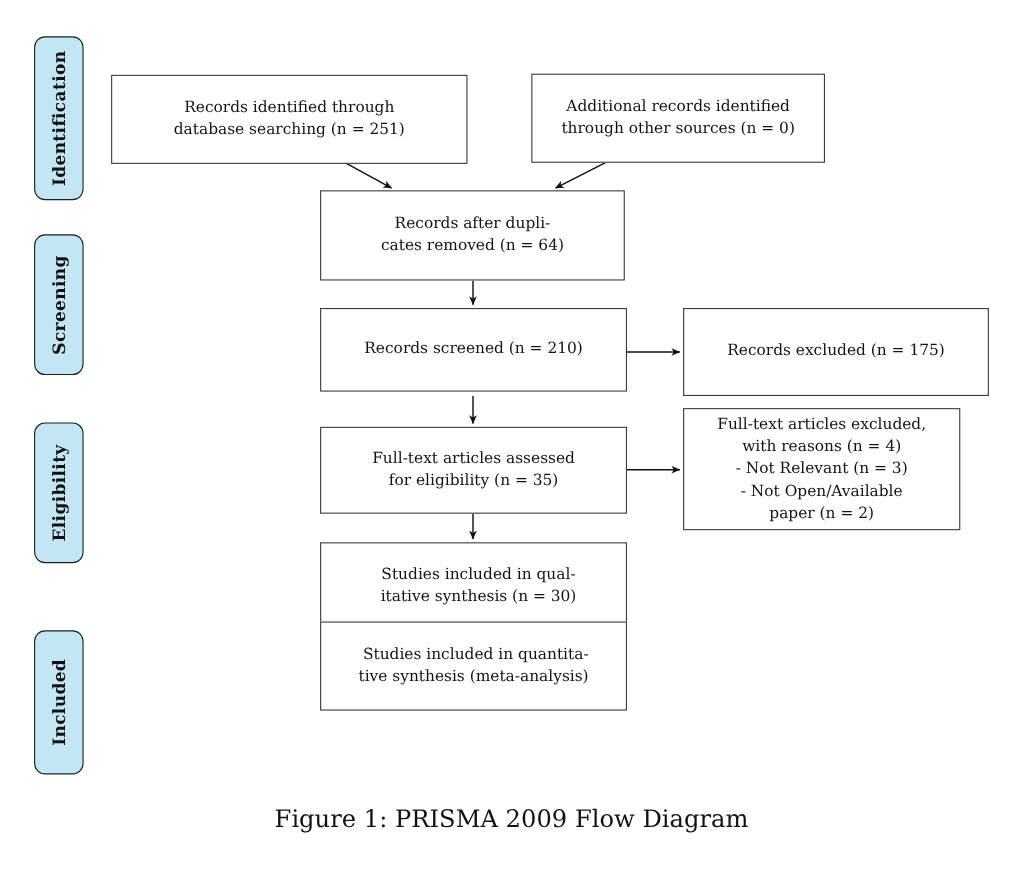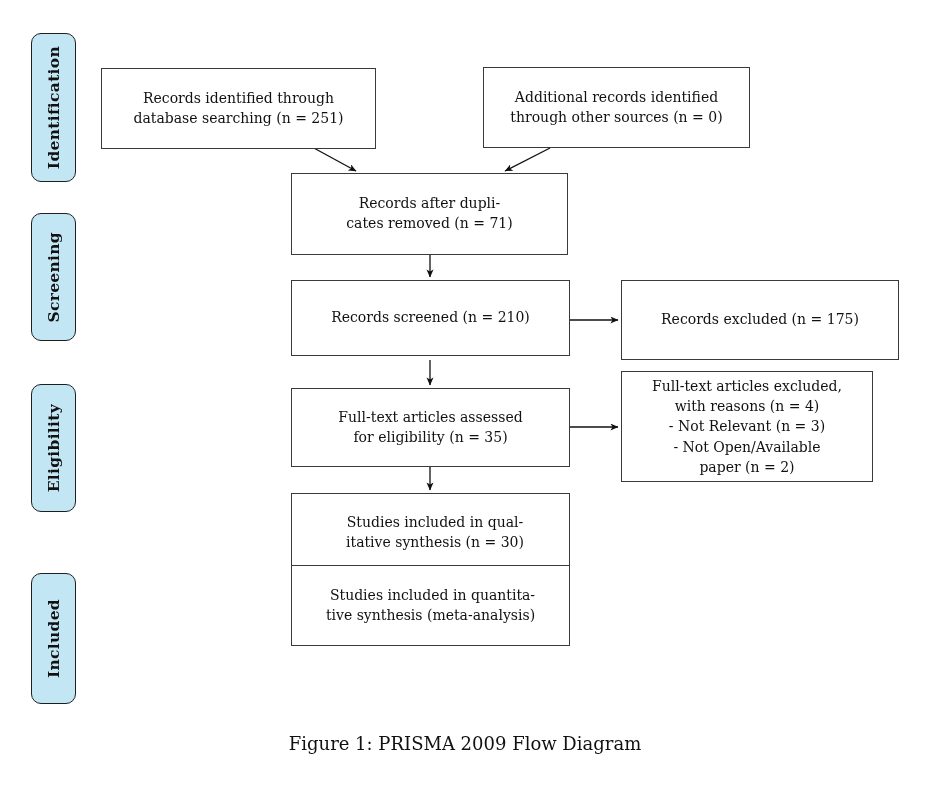--- a/index.html
+++ b/index.html
@@ -49,21 +49,21 @@
     transform:rotate(180deg);
     font-weight:bold;
     font-size:15.5px;
     letter-spacing:0.3px;
     white-space:nowrap;
   }
   .caption{
     position:absolute;
     left:0;top:733px;width:930px;
     text-align:center;
-    font-size:18px;
+    font-size:22px;
   }
 </style>
 </head>
 <body>
 
 <div class="canvas">
 
   <svg class="arrows" viewBox="0 0 930 804">
     <defs>
       <marker id="arrowhead" markerWidth="10" markerHeight="9" refX="7.6" refY="3.5" orient="auto" markerUnits="userSpaceOnUse">
@@ -86,28 +86,28 @@
   <div class="stage" style="left:31px;top:213px;height:128px;">
     <span class="stage-text">Screening</span>
   </div>
   <div class="stage" style="left:31px;top:384px;height:128px;">
     <span class="stage-text">Eligibility</span>
   </div>
   <div class="stage" style="left:31px;top:573px;height:131px;">
     <span class="stage-text">Included</span>
   </div>
 
-  <div class="node" style="left:101px;top:68px;width:275px;height:81px;">Records identified through
+  <div class="node" style="left:101px;top:68px;width:324px;height:81px;">Records identified through
 database searching (n = 251)</div>
 
   <div class="node" style="left:483px;top:67px;width:267px;height:81px;">Additional records identified
 through other sources (n = 0)</div>
 
   <div class="node" style="left:291px;top:173px;width:277px;height:82px;">Records after dupli-
-cates removed (n = 71)</div>
+cates removed (n = 64)</div>
 
   <div class="node" style="left:291px;top:280px;width:279px;height:76px;">Records screened (n = 210)</div>
 
   <div class="node" style="left:621px;top:280px;width:278px;height:80px;">Records excluded (n = 175)</div>
 
   <div class="node" style="left:291px;top:388px;width:279px;height:79px;">Full-text articles assessed
 for eligibility (n = 35)</div>
 
   <div class="node" style="left:621px;top:371px;width:252px;height:111px;line-height:1.45;">Full-text articles excluded,
 with reasons (n = 4)

